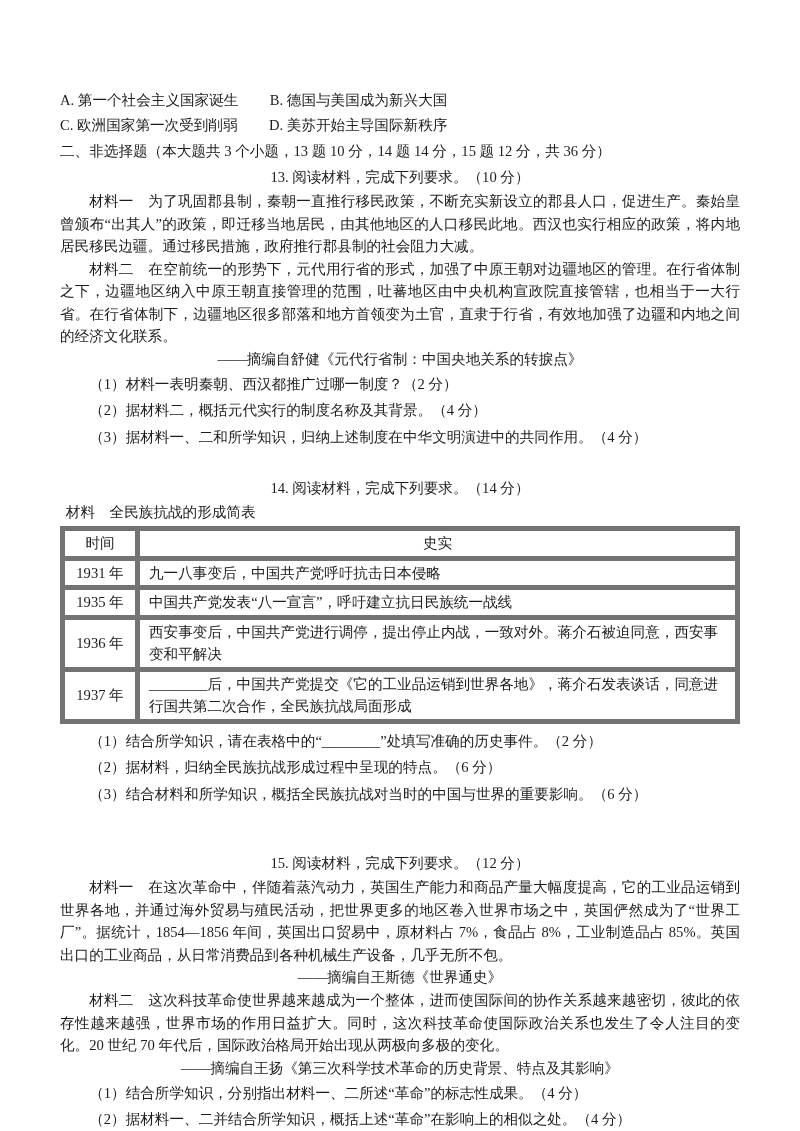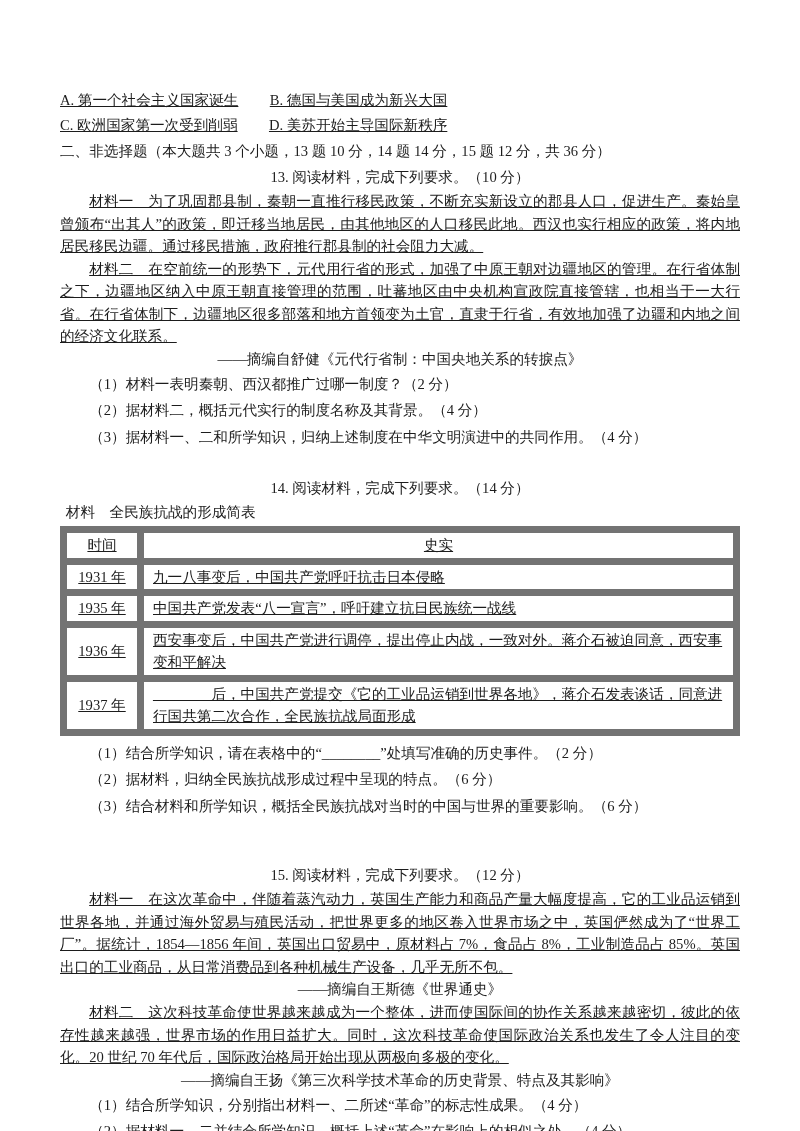--- a/index.html
+++ b/index.html
@@ -10,51 +10,49 @@
     margin: 0 auto;
     background: #ffffff;
     box-sizing: border-box;
     padding: 88px 60px 0 60px;
     font-family: "Liberation Serif", "DejaVu Serif", serif;
     color: #1c1c1c;
     font-size: 14.6px;
     overflow: hidden;
   }
   .line { line-height: 25px; }
-  .options-line .opt { display: inline-block; text-decoration: underline; }
+  .options-line .opt { display: inline-block; }
   .options-line .opt-second { margin-left: 1.9em; }
   .section-header { line-height: 26px; }
   .q-title { line-height: 26px; text-align: center; }
   .material {
     margin: 0;
     text-indent: 2em;
     text-align: justify;
     line-height: 22.5px;
-    text-decoration: underline;
   }
   .source { text-align: center; line-height: 23px; }
   .question { text-indent: 2em; line-height: 26.5px; }
   .material-label { line-height: 22px; text-indent: 0.4em; }
   .gap-q14 { margin-top: 25px; }
   .gap-q15 { margin-top: 43px; }
   table.fact-table {
     width: 100%;
     border-collapse: collapse;
     border: 2px solid #1c1c1c;
     margin: 3px 0 4px 0;
     table-layout: fixed;
   }
   table.fact-table th, table.fact-table td {
-    border: 7px solid #737373;
+    border: 5px solid #737373;
     font-weight: normal;
     padding: 1px 9px;
     line-height: 22.5px;
     text-align: left;
     vertical-align: middle;
-    text-decoration: underline;
   }
   table.fact-table th { text-align: center; }
   table.fact-table .c-time { width: 62px; text-align: center; padding: 1px 4px; }
 </style>
 </head>
 <body>
 
 <div class="page">
 
   <div class="line options-line">

